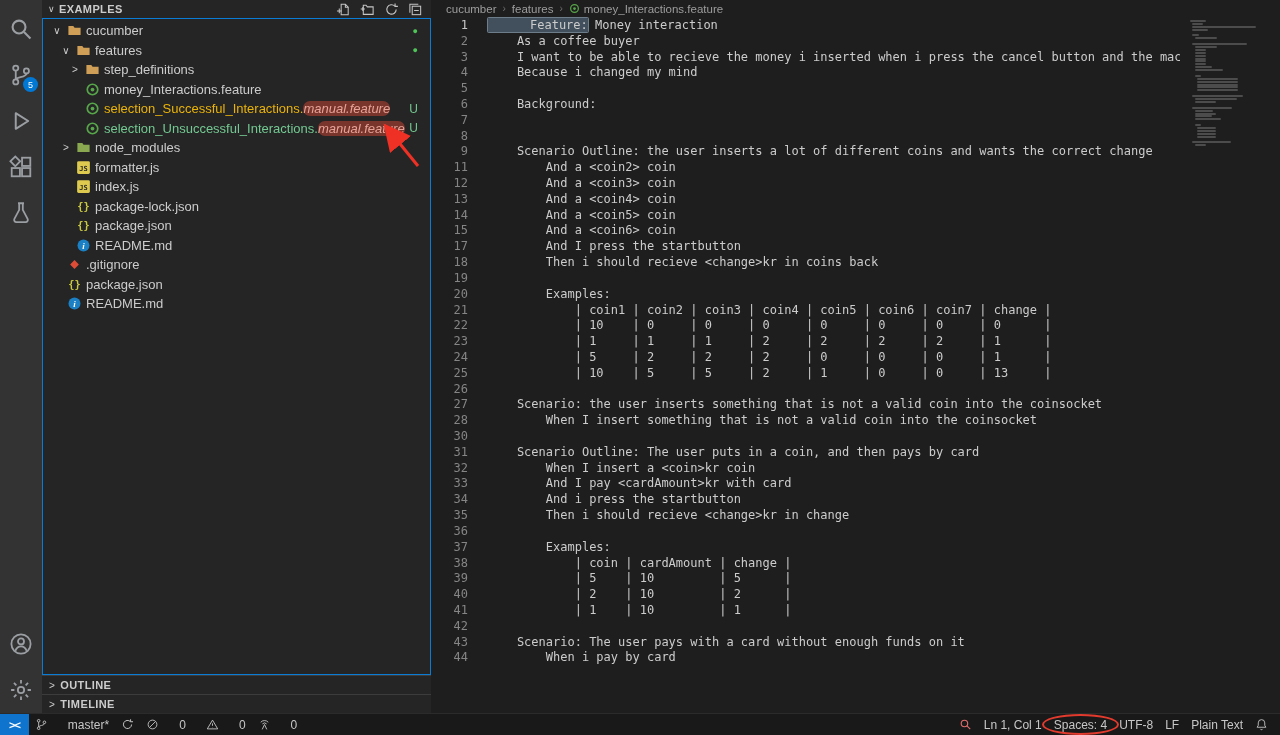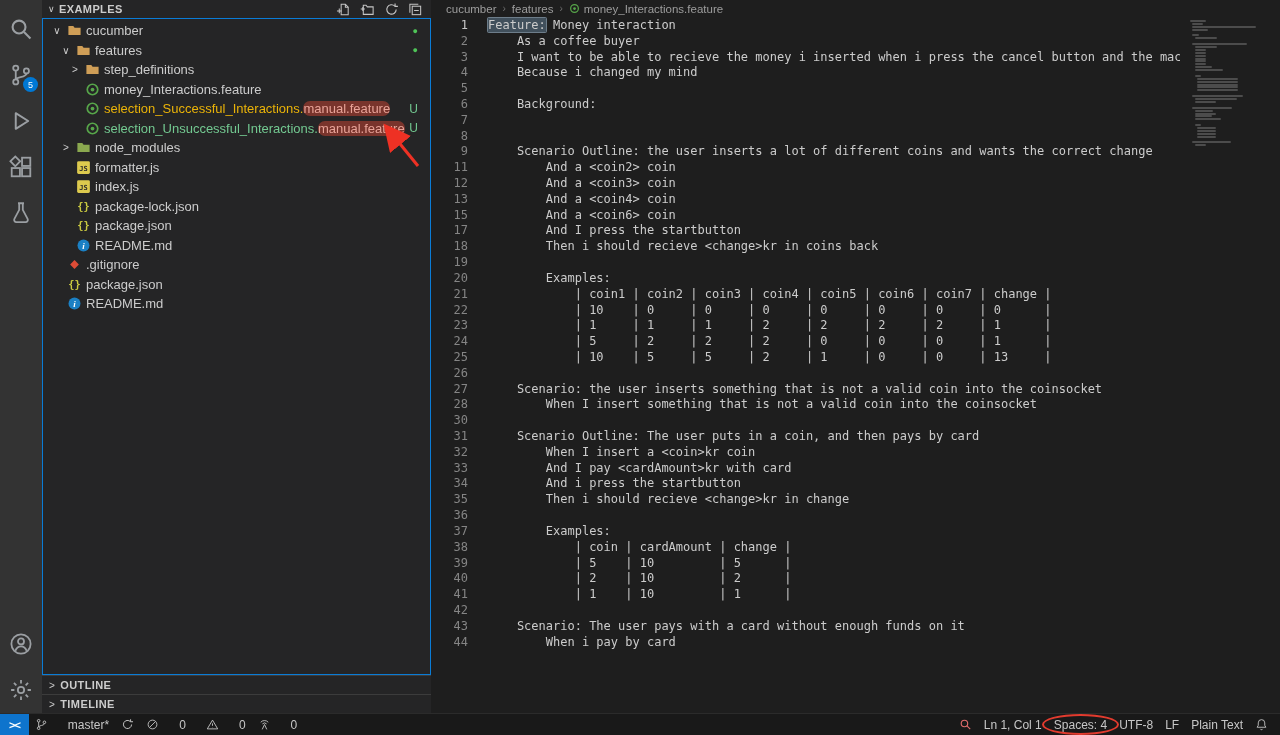--- a/index.html
+++ b/index.html
@@ -24,40 +24,40 @@
   .sb-header { height:18px; display:flex; align-items:center; padding:0 8px 0 6px; font-size:11px; font-weight:bold; letter-spacing:.4px; flex-shrink:0; }
   .sb-header .chev { font-size:9px; margin-right:4px; font-weight:normal; }
   .sb-actions { margin-left:auto; display:flex; gap:9px; color:#c5c5c5; }
   .sb-actions svg { width:15px; height:15px; cursor:pointer; }
   .tree-panel { flex:1; border:1px solid #0a7cd6; overflow:hidden; padding-top:2px; min-height:0; }
   .tree-row { height:19.5px; display:flex; align-items:center; font-size:13px; cursor:pointer; white-space:nowrap; }
   .chevcell { width:16px; text-align:center; font-size:10px; color:#cccccc; flex-shrink:0; }
   .ticon { width:18px; display:flex; align-items:center; justify-content:center; flex-shrink:0; }
   .ticon svg { width:15px; height:15px; }
   .tlabel { margin-left:3px; color:#cccccc; }
-  .tmatch { background:#79342c; color:#e8a398; border-radius:7px; }
+  .tmatch { background:#79342c; color:#e8a398; border-radius:7px;font-style:italic; }
   .tright { margin-left:auto; padding-right:12px; display:flex; align-items:center; gap:5px; }
   .tdot { color:#4fc558; font-size:9px; }
   .tbadge { color:#73c991; font-size:12px; }
   .panel-header { height:19px; display:flex; align-items:center; gap:5px; padding-left:7px; font-size:11px; font-weight:bold; letter-spacing:.4px; border-top:1px solid #3c3c3c; flex-shrink:0; cursor:pointer; }
   .panel-header .chev { font-size:10px; font-weight:normal; color:#cccccc; }
 
   
   .editor-area { flex:1; min-width:0; display:flex; flex-direction:column; background:#1e1e1e; position:relative; }
   .breadcrumbs { height:17px; display:flex; align-items:center; gap:6px; padding-left:15px; font-size:11.5px; color:#9d9d9d; flex-shrink:0; }
   .crumb { cursor:pointer; display:flex; align-items:center; gap:4px; }
   .crumb-sep { color:#6e6e6e; font-size:10px; }
   .crumb svg { width:11px; height:11px; }
   .code-wrap { flex:1; position:relative; overflow:hidden; min-height:0; }
   .code-lines { position:absolute; left:0; top:0; right:100px; bottom:0; overflow:hidden; }
   .cline { height:15.82px; display:flex; align-items:center; font-family:"DejaVu Sans Mono", monospace; font-size:12px; color:#cccccc; }
   .lnum { width:37px; text-align:right; color:#858585; flex-shrink:0; font-size:12px; }
   .lnum.active { color:#c6c6c6; }
   .ltext { padding-left:20px; white-space:pre; }
-  .hlword { background:#41505c; box-shadow:0 0 0 1px #6d7d8a; border-radius:1px; }
+  .hlword { background:#41505c; box-shadow:0 0 0 1px #6d7d8a; border-radius:1px;padding-left:42px; }
   .minimap { position:absolute; top:0; right:0; width:98px; bottom:0; padding:3px 6px 0 8px; background:#1e1e1e; }
   .mline { height:2px; margin-bottom:0.9px; background:#7a7a7a; opacity:.5; border-radius:1px; }
 
   
   .statusbar { height:22px; background:#191919; border-top:1px solid #2b2b2b; display:flex; align-items:stretch; font-size:12px; color:#c7c7c7; flex-shrink:0; }
   .sb-remote { background:#0e74cd; color:#ffffff; display:flex; align-items:center; padding:0 9px; font-weight:bold; font-size:11px; letter-spacing:-1px; cursor:pointer; }
   .sb-item { display:flex; align-items:center; gap:20px; padding:0 6px; cursor:pointer; }
   .sb-item svg { width:13px; height:13px; }
   .sb-left { display:flex; }
   .sb-right { margin-left:auto; display:flex; padding-right:6px; }
@@ -386,20 +386,24 @@
               <span class="lnum">11</span>
               <span class="ltext">        And a &lt;coin2&gt; coin</span>
             </div>
             <div class="cline">
               <span class="lnum">12</span>
               <span class="ltext">        And a &lt;coin3&gt; coin</span>
             </div>
             <div class="cline">
               <span class="lnum">13</span>
               <span class="ltext">        And a &lt;coin4&gt; coin</span>
+            </div>
+            <div class="cline">
+              <span class="lnum">14</span>
+              <span class="ltext">        And a &lt;coin5&gt; coin</span>
             </div>
             <div class="cline">
               <span class="lnum">15</span>
               <span class="ltext">        And a &lt;coin6&gt; coin</span>
             </div>
             <div class="cline">
               <span class="lnum">17</span>
               <span class="ltext">        And I press the startbutton</span>
             </div>
             <div class="cline">

